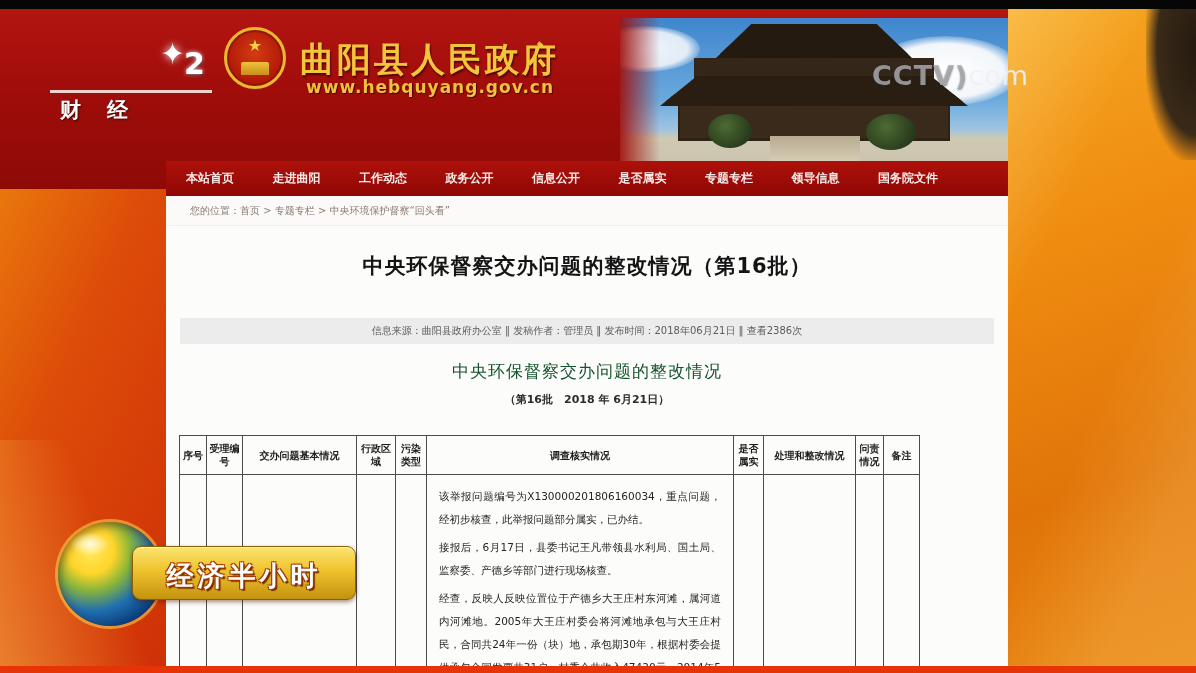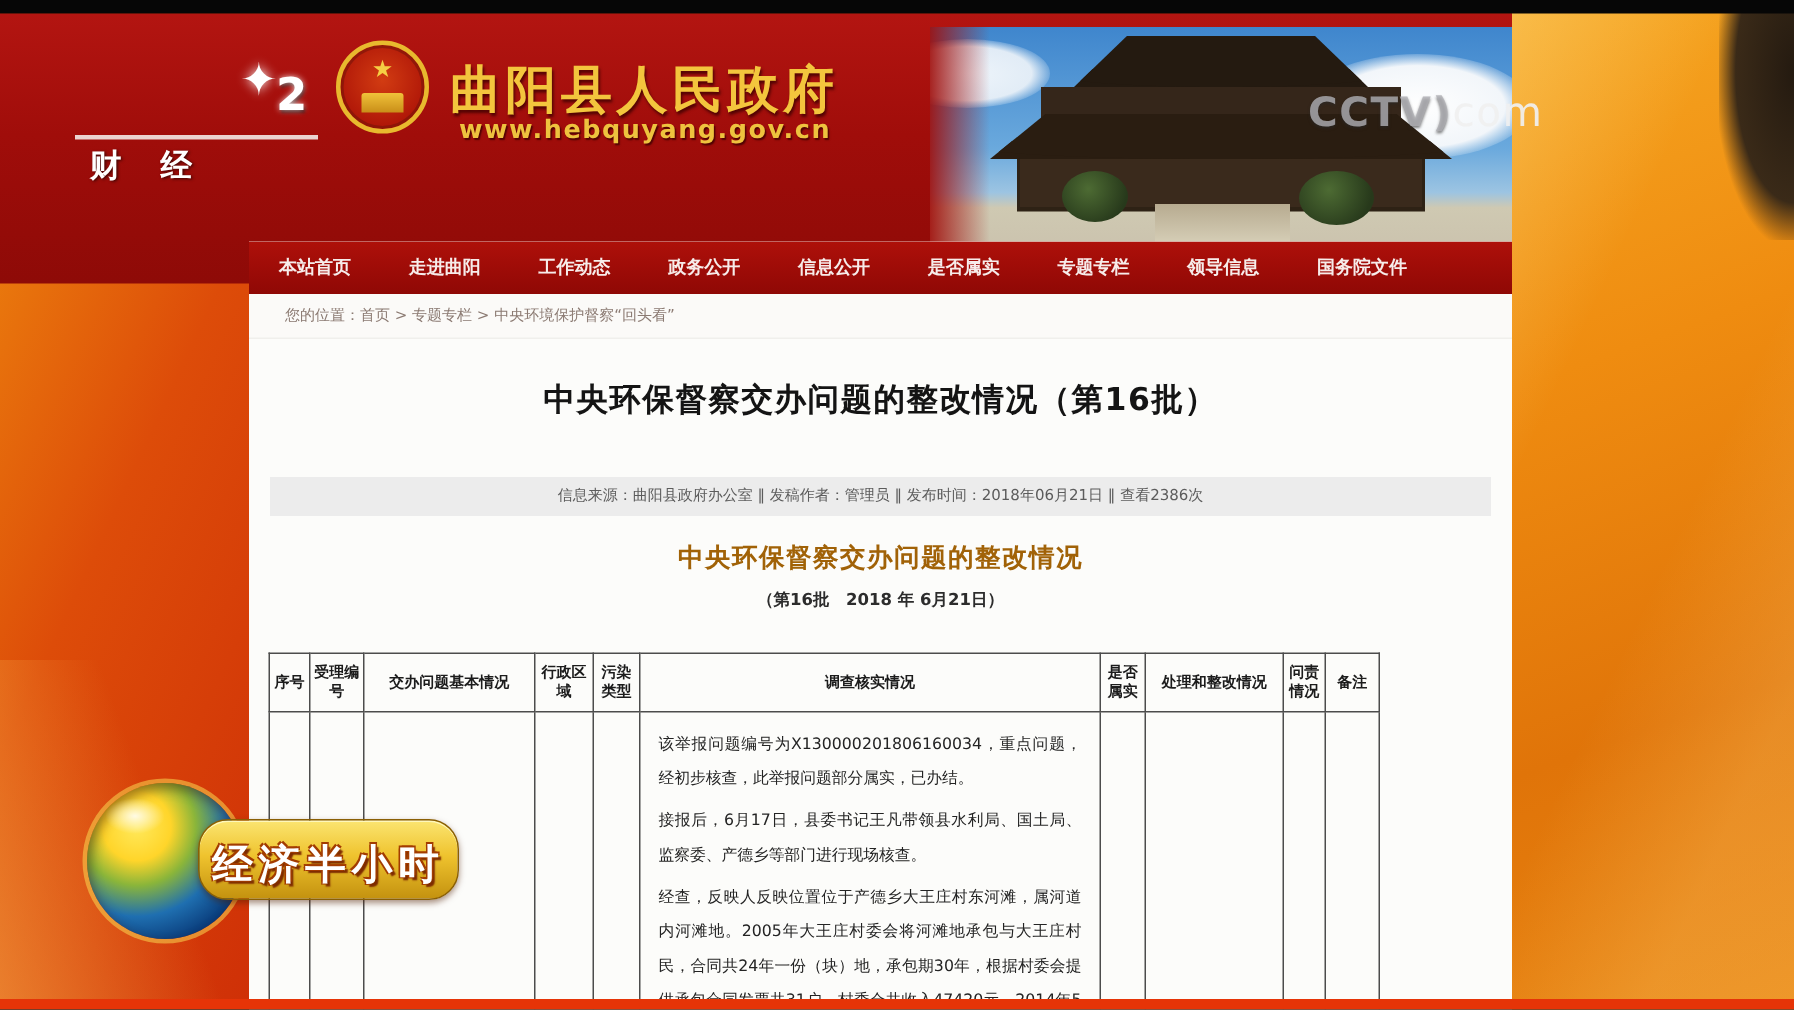--- a/index.html
+++ b/index.html
@@ -87,40 +87,40 @@
           z-index:3; overflow:hidden; }
   .nav  { display:flex; align-items:center; justify-content:space-between; height:35px;
           padding:0 70px 0 20px; background:linear-gradient(180deg,#ae100a,#8f0805); }
   .nav-item { font-size:12px; font-weight:bold; color:#f7ecea; white-space:nowrap; cursor:pointer; }
   .crumbs { height:30px; line-height:30px; padding-left:24px; font-size:10px; color:#8b7a72;
             background:#fbfaf8; border-bottom:1px solid #f0efec; }
   .article { text-align:center; }
   .art-title { margin-top:26px; font-size:21px; font-weight:bold; color:#141414; letter-spacing:1px; }
   .meta-bar { margin:38px 14px 0 14px; height:26px; line-height:26px; background:#ececec;
               font-size:10px; color:#5c5c5c; }
-  .sub-title { margin-top:16px; font-size:17px; font-weight:bold; color:#a16207; letter-spacing:1px; }
+  .sub-title { margin-top:16px; font-size:17px; font-weight:normal; color:#14532d; letter-spacing:1px; }
   .date-line { margin-top:9px; font-size:11px; font-weight:bold; color:#2c2c2c; }
 
   table.report { border-collapse:collapse; margin:28px 0 0 13px; width:740px; table-layout:fixed; }
   .report th, .report td { border:1px solid #4c4c4c; }
   .report th { font-size:10px; font-weight:bold; color:#1c1c1c; padding:6px 1px; line-height:13px;
                word-break:break-all; background:#fcfcfa; }
   .report td { vertical-align:top; height:260px; }
   .invest-cell { padding:10px 12px; text-align:left; font-size:10.5px; line-height:23px;
                  color:#242424; word-break:break-all; text-align:justify; }
   .invest-cell p { margin-bottom:5px; }
 
   
   .badge { position:absolute; left:58px; top:522px; z-index:9; width:300px; height:110px; }
   .globe { position:absolute; left:0; top:0; width:104px; height:104px; border-radius:50%;
            background:radial-gradient(circle at 32% 28%,#ffe95c 0%,#ffd52a 22%,#8ab53a 38%,#1f6fb0 58%,#0a3d7c 78%,#072a5a 100%);
            box-shadow:0 0 0 3px rgba(250,215,80,.55), 2px 4px 8px rgba(60,20,0,.45) inset; }
   .globe::before { content:""; position:absolute; left:12px; top:10px; width:40px; height:24px;
            background:radial-gradient(ellipse,rgba(255,255,255,.85),rgba(255,255,255,0) 70%); border-radius:50%; }
-  .pill { position:absolute; left:74px; top:24px; width:174px; height:54px; border-radius:20px;
+  .pill { position:absolute; left:74px; top:24px; width:224px; height:54px; border-radius:9px;
           background:linear-gradient(180deg,#fbe571 0%,#efc32e 45%,#c4920f 100%);
           border:1px solid #8a5f05; box-shadow:0 2px 4px rgba(80,30,0,.5), 0 1px 0 rgba(255,255,220,.7) inset; }
   .pill-text { position:absolute; left:0; right:0; top:11px; text-align:center; font-size:27px; font-weight:bold;
           color:#ffffff; letter-spacing:4px; white-space:nowrap;
           text-shadow:-1px -1px 0 #a33c00, 1px -1px 0 #a33c00, -1px 1px 0 #a33c00, 2px 2px 1px #7d2a00; }
 </style>
 </head>
 <body>
 
 <div id="screen">

